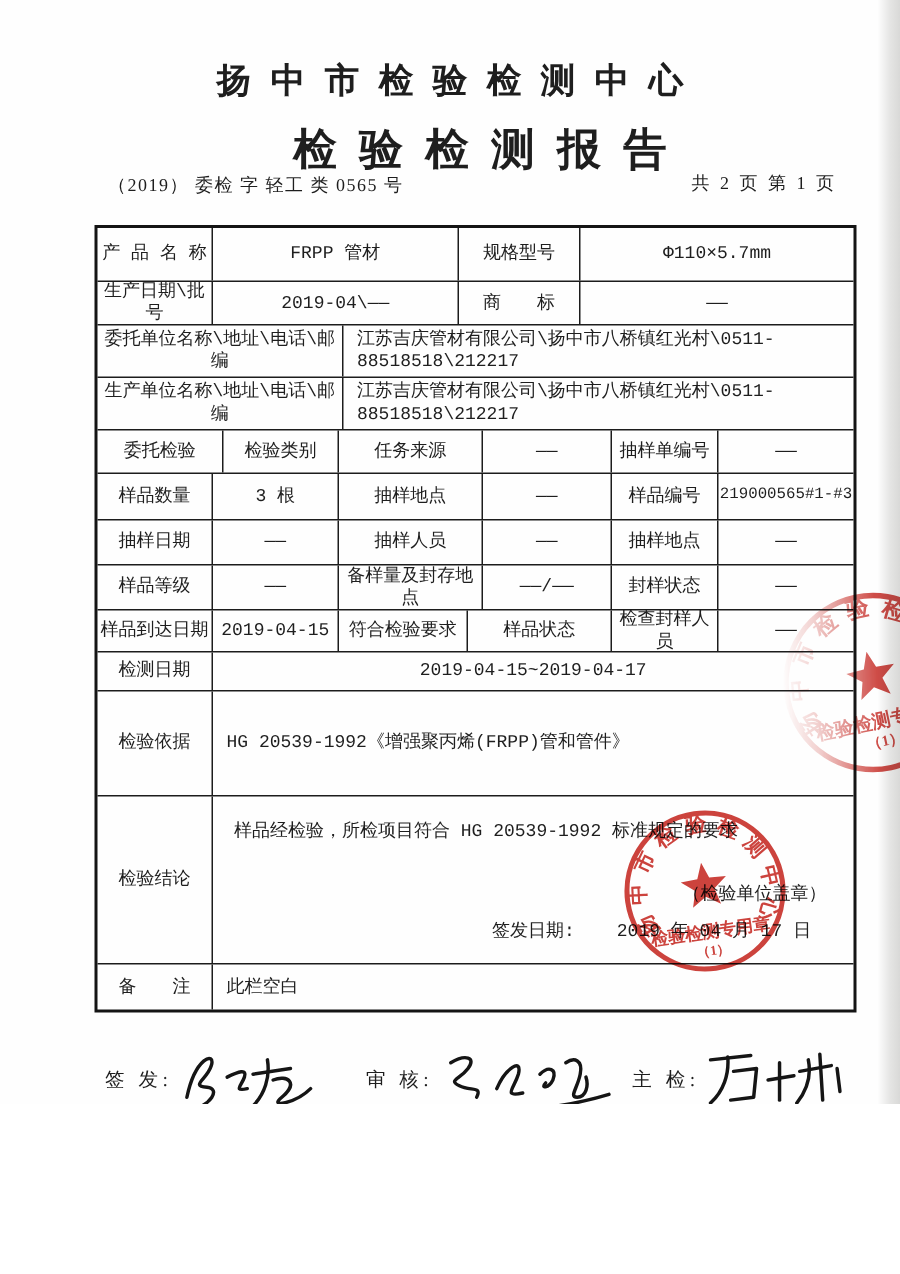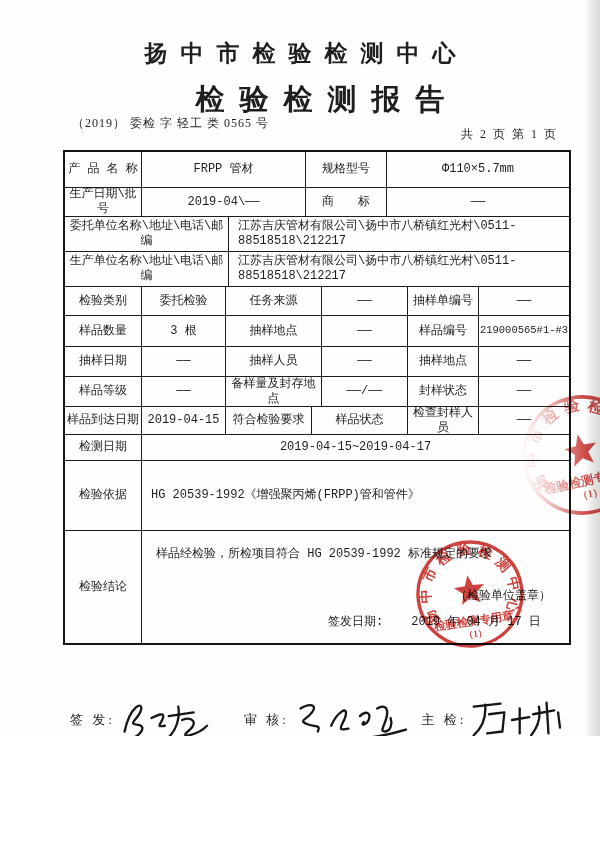--- a/index.html
+++ b/index.html
@@ -6,21 +6,21 @@
   .page{position:relative;width:600px;height:736px;background:#fefefe;overflow:hidden;
         font-family:"Liberation Serif","DejaVu Serif",serif;color:#1e1e1e;}
   .scan-edge{position:absolute;top:0;right:0;width:15px;height:849px;
         background:linear-gradient(to right,rgba(130,130,125,0) 0%,rgba(130,130,125,.20) 55%,rgba(130,130,125,.30) 100%);}
   
   .org-title{position:absolute;top:38px;left:0;width:100%;text-align:center;
         font-size:23px;font-weight:bold;letter-spacing:13px;text-indent:13px;}
   .report-title{position:absolute;top:80px;left:0;width:100%;text-align:center;
         font-size:29px;font-weight:bold;letter-spacing:15px;text-indent:15px;padding-left:20px;}
   .doc-no{position:absolute;top:115px;left:72px;font-size:12px;letter-spacing:1px;}
-  .page-no{position:absolute;top:114px;right:42px;font-size:12px;letter-spacing:2px;margin-top:12px;}
+  .page-no{position:absolute;top:114px;right:42px;font-size:12px;letter-spacing:2px;}
   
   .rpt-table{position:absolute;left:63px;top:150px;width:504px;border:2px solid #141414;box-sizing:content-box;}
   .tr{display:flex;border-bottom:1px solid #1c1c1c;box-sizing:border-box;}
   .tr:last-child{border-bottom:none;}
   .td{display:flex;align-items:center;justify-content:center;text-align:center;
       font-size:12px;border-right:1px solid #1c1c1c;box-sizing:border-box;line-height:1.25;font-family:Liberation Mono, monospace;}
   .td:last-child{border-right:none;}
   .td.left{justify-content:flex-start;text-align:left;padding:0 9px;}
   .h36{height:36px}.h29{height:29px}.h35{height:35px}.h31{height:31px}.h30{height:30px}
   .h28{height:28px}.h26{height:26px}.h70{height:70px}.h112{height:112px}
@@ -77,22 +77,22 @@
       <div class="td c1">委托单位名称\地址\电话\邮编</div>
       <div class="td c2 left">江苏吉庆管材有限公司\扬中市八桥镇红光村\0511-88518518\212217</div>
     </div>
 
     <div class="tr cols2a h35">
       <div class="td c1">生产单位名称\地址\电话\邮编</div>
       <div class="td c2 left">江苏吉庆管材有限公司\扬中市八桥镇红光村\0511-88518518\212217</div>
     </div>
 
     <div class="tr cols6 h29">
+      <div class="td c2">委托检验</div>
       <div class="td c1">检验类别</div>
-      <div class="td c2">委托检验</div>
       <div class="td c3">任务来源</div>
       <div class="td c4">——</div>
       <div class="td c5">抽样单编号</div>
       <div class="td c6">——</div>
     </div>
 
     <div class="tr cols6 h31">
       <div class="td c1">样品数量</div>
       <div class="td c2">3 根</div>
       <div class="td c3">抽样地点</div>
@@ -143,20 +143,24 @@
       <div class="td concl-cell">
         <div class="concl-text">样品经检验，所检项目符合 HG 20539-1992 标准规定的要求</div>
         <div class="seal-note">（检验单位盖章）</div>
         <div class="issue-line">
           <span>签发日期:</span>
           <span>2019 年 04 月 17 日</span>
         </div>
       </div>
     </div>
 
+    <div class="tr cols2b h30">
+      <div class="td c1">备　　注</div>
+      <div class="td c2 left">此栏空白</div>
+    </div>
 
   </div>
 
   <svg class="stamp stamp-main" width="112" height="112" viewBox="0 0 112 112">
     <circle cx="56" cy="56" r="52" fill="none" stroke="#c9342e" stroke-width="3.4"></circle>
     <path id="arcMain" d="M 24.5,80.6 A 40,40 0 1 1 87.5,80.6" fill="none"></path>
     <text font-size="14" font-weight="bold" fill="#c9342e">
       <textPath href="#arcMain" startOffset="50%" text-anchor="middle" textLength="172" lengthAdjust="spacing">扬中市检验检测中心</textPath>
     </text>
     <polygon fill="#c9342e" points="56,37 60,47.5 71.2,48.1 62.5,55.1 65.4,65.9 56,59.8 46.6,65.9 49.5,55.1 40.8,48.1 52,47.5"></polygon>

